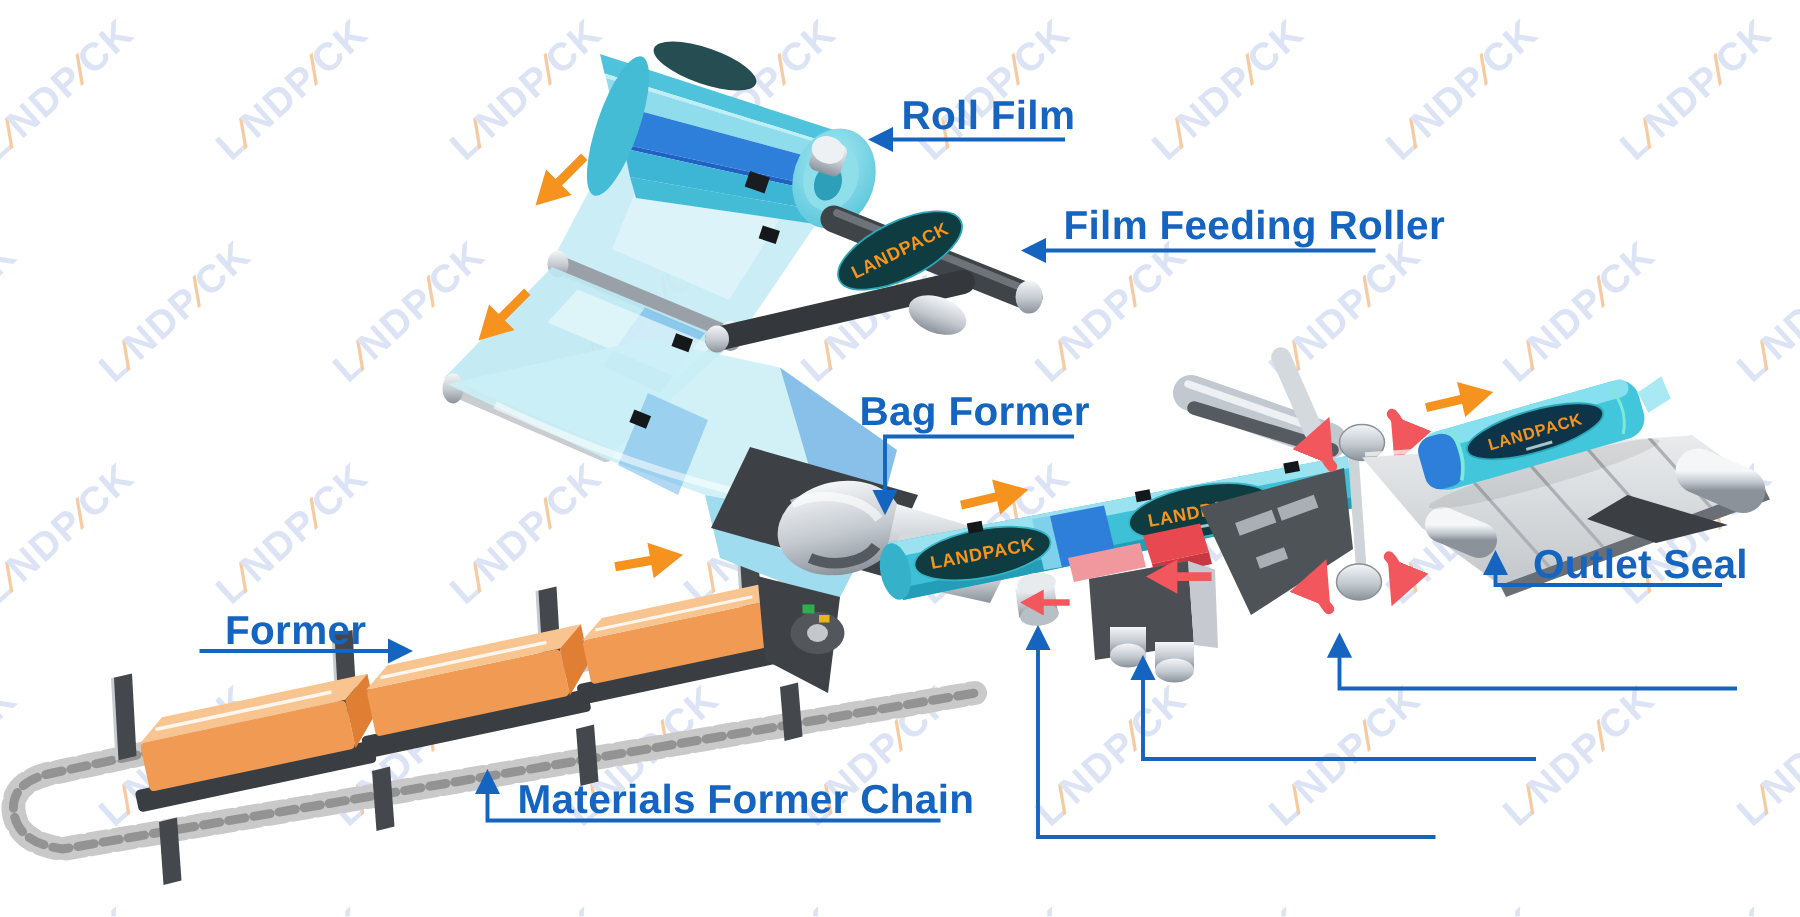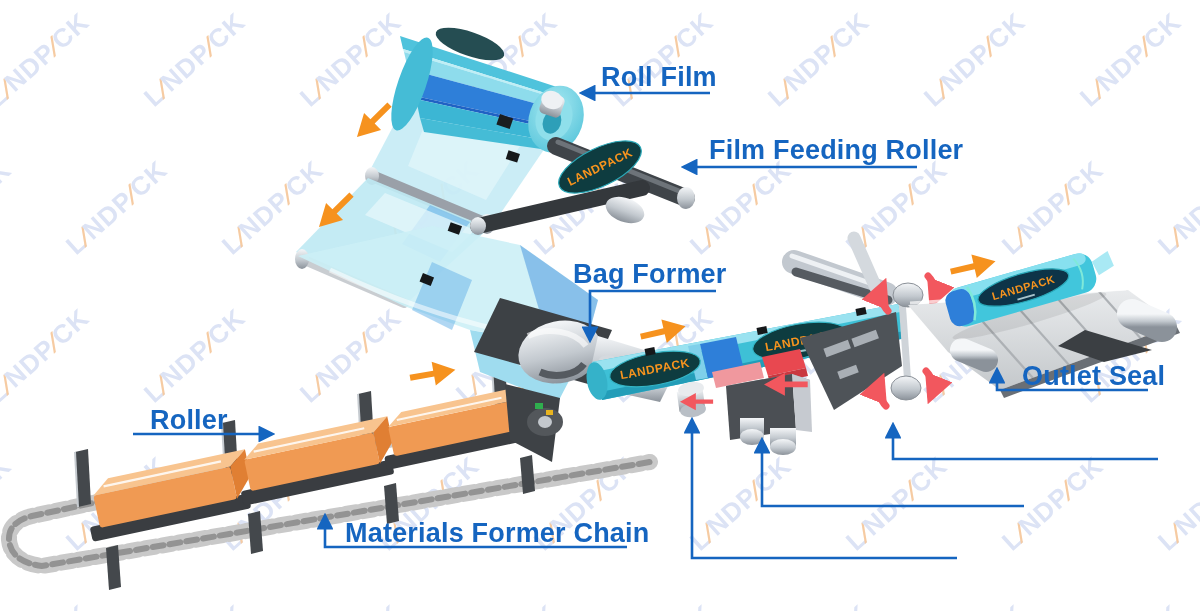--- a/index.html
+++ b/index.html
@@ -349,15 +349,15 @@
     <path class="leader" d="M133,434 L272,434" marker-end="url(#mArr)"></path>
     <path class="leader" d="M627,547 L325,547 L325,516" marker-end="url(#mArr)"></path>
   </g>
 </svg>
 
 <div class="lbl" style="left:601px;top:64px">Roll Film</div>
 <div class="lbl" style="left:709px;top:137px">Film Feeding Roller</div>
 <div class="lbl" style="left:573px;top:261px">Bag Former</div>
 <div class="lbl" style="left:1022px;top:363px">Outlet Seal</div>
 <div class="lbl" style="left:345px;top:520px">Materials Former Chain</div>
-<div class="lbl" style="left:150px;top:407px">Roller</div>
+<div class="lbl" style="left:150px;top:407px">Former</div>
 
 </div>
 
 </body></html>

